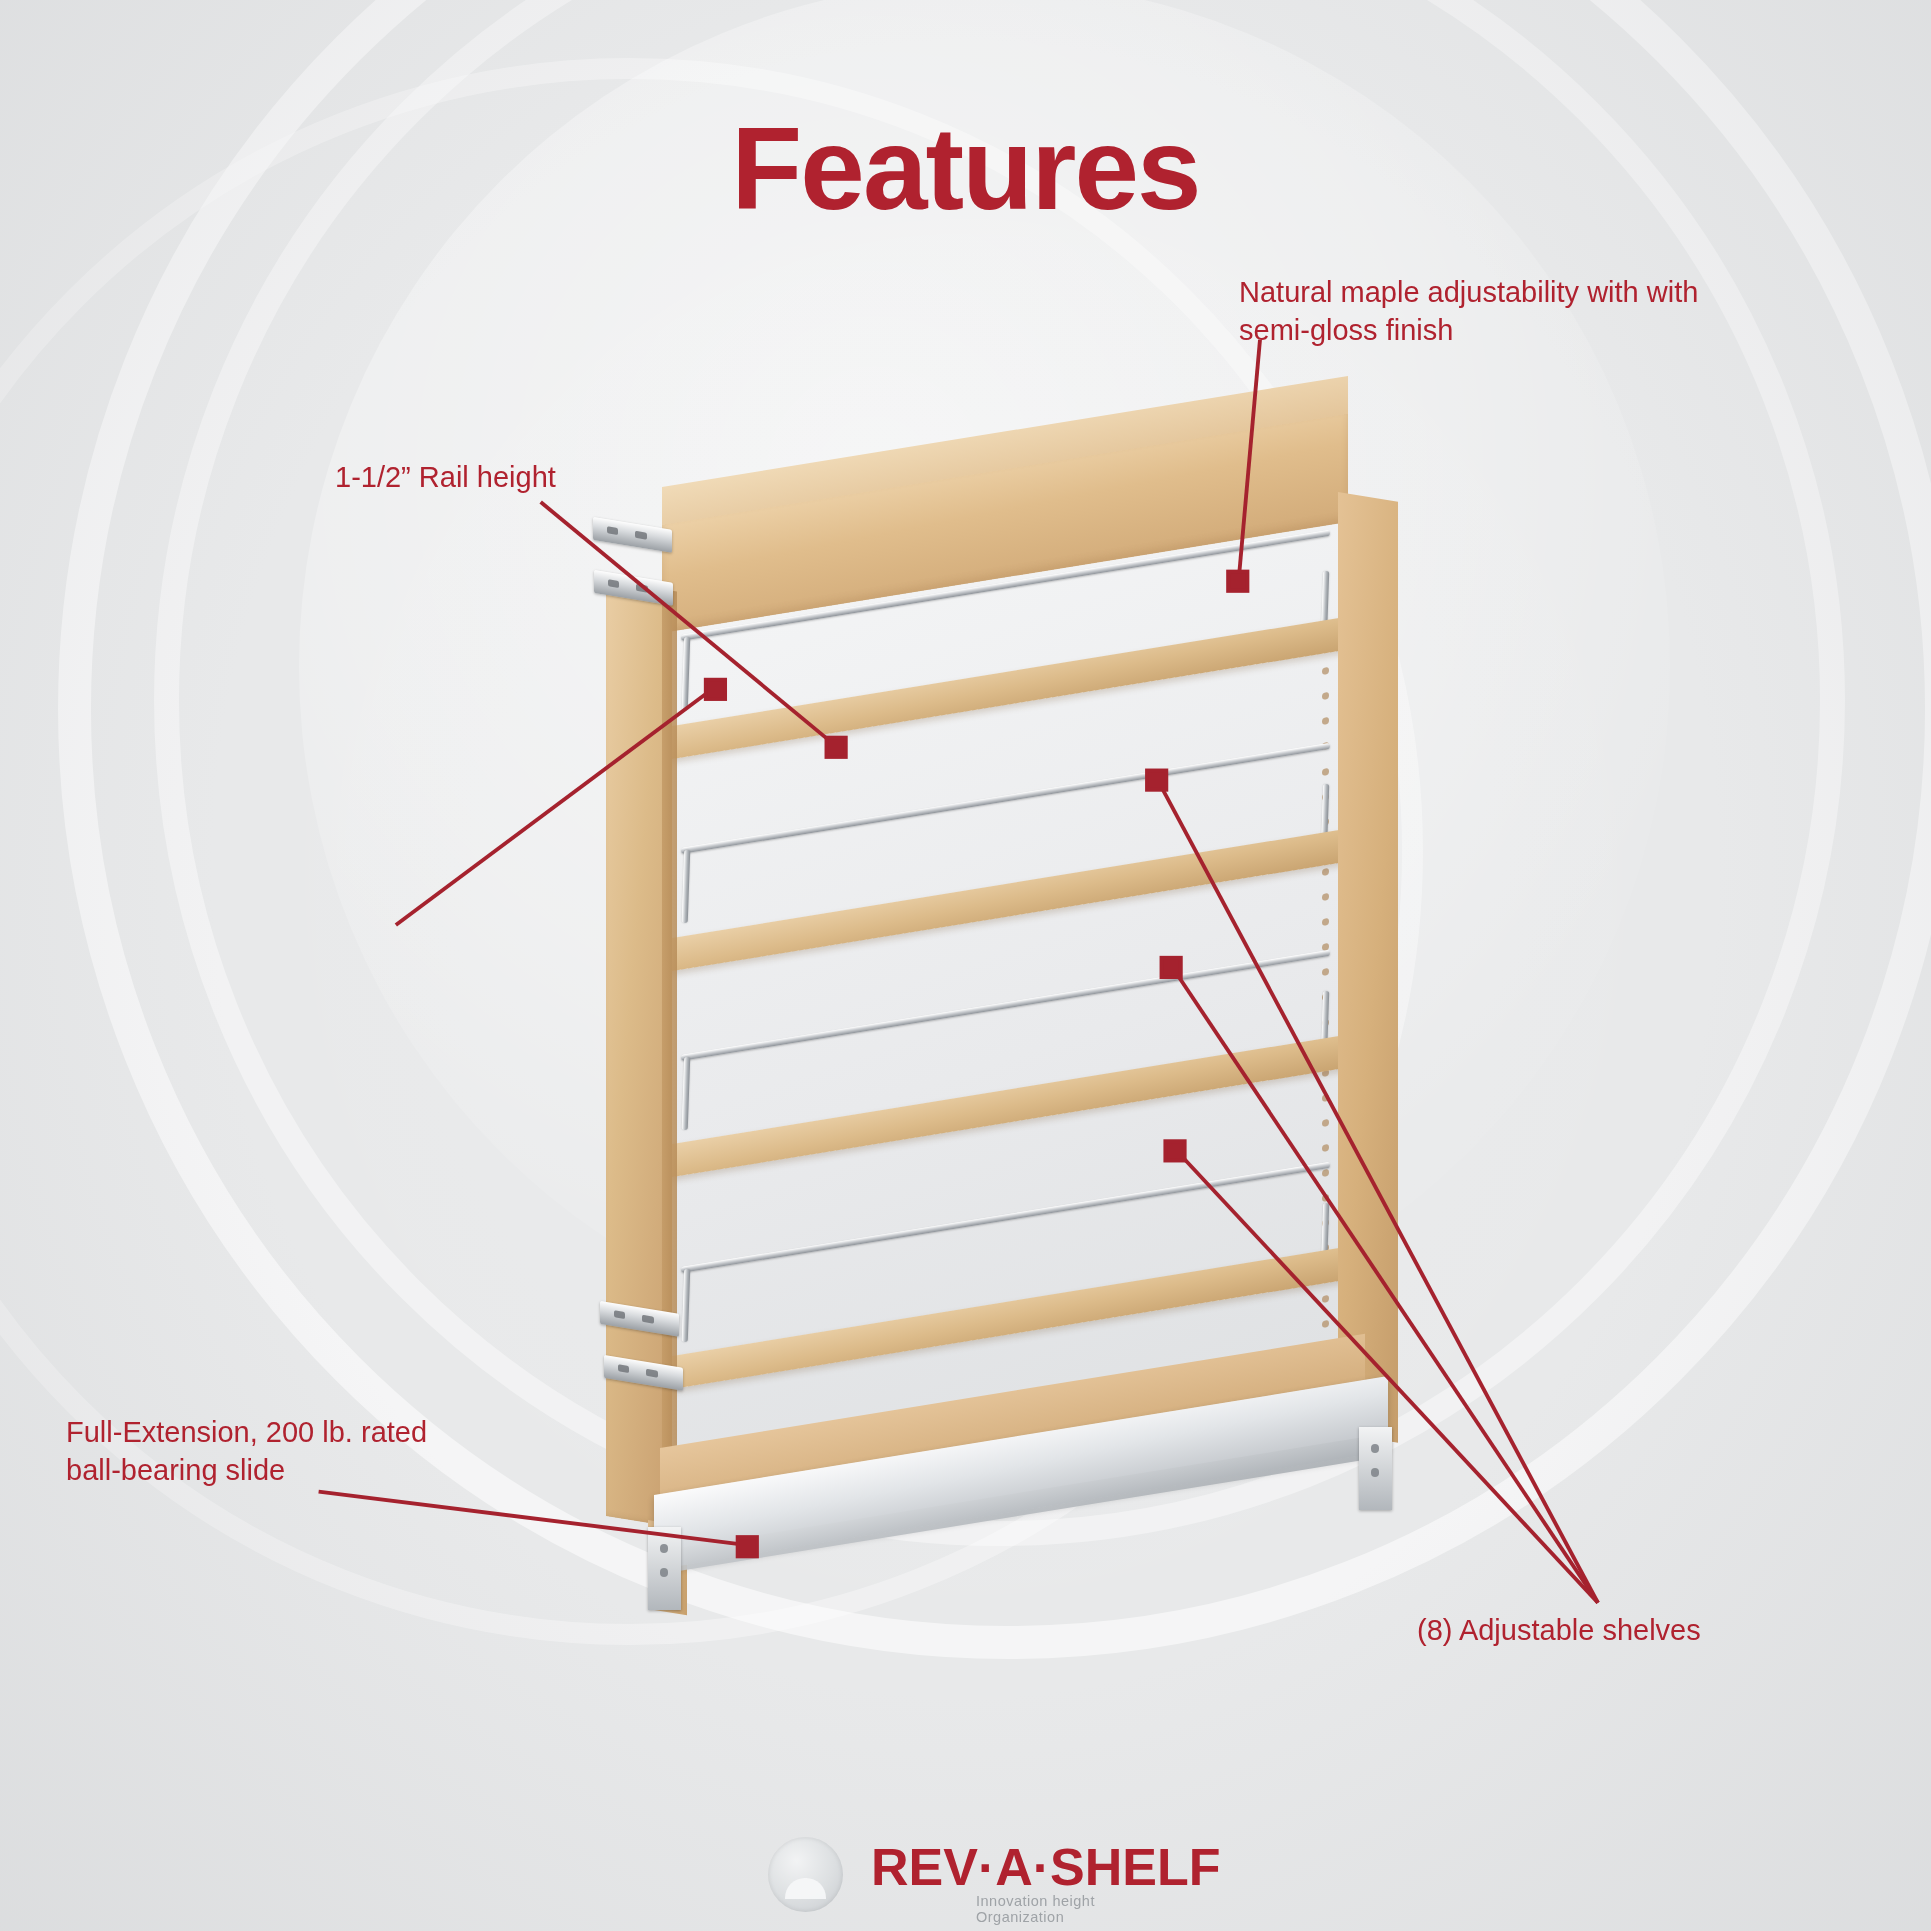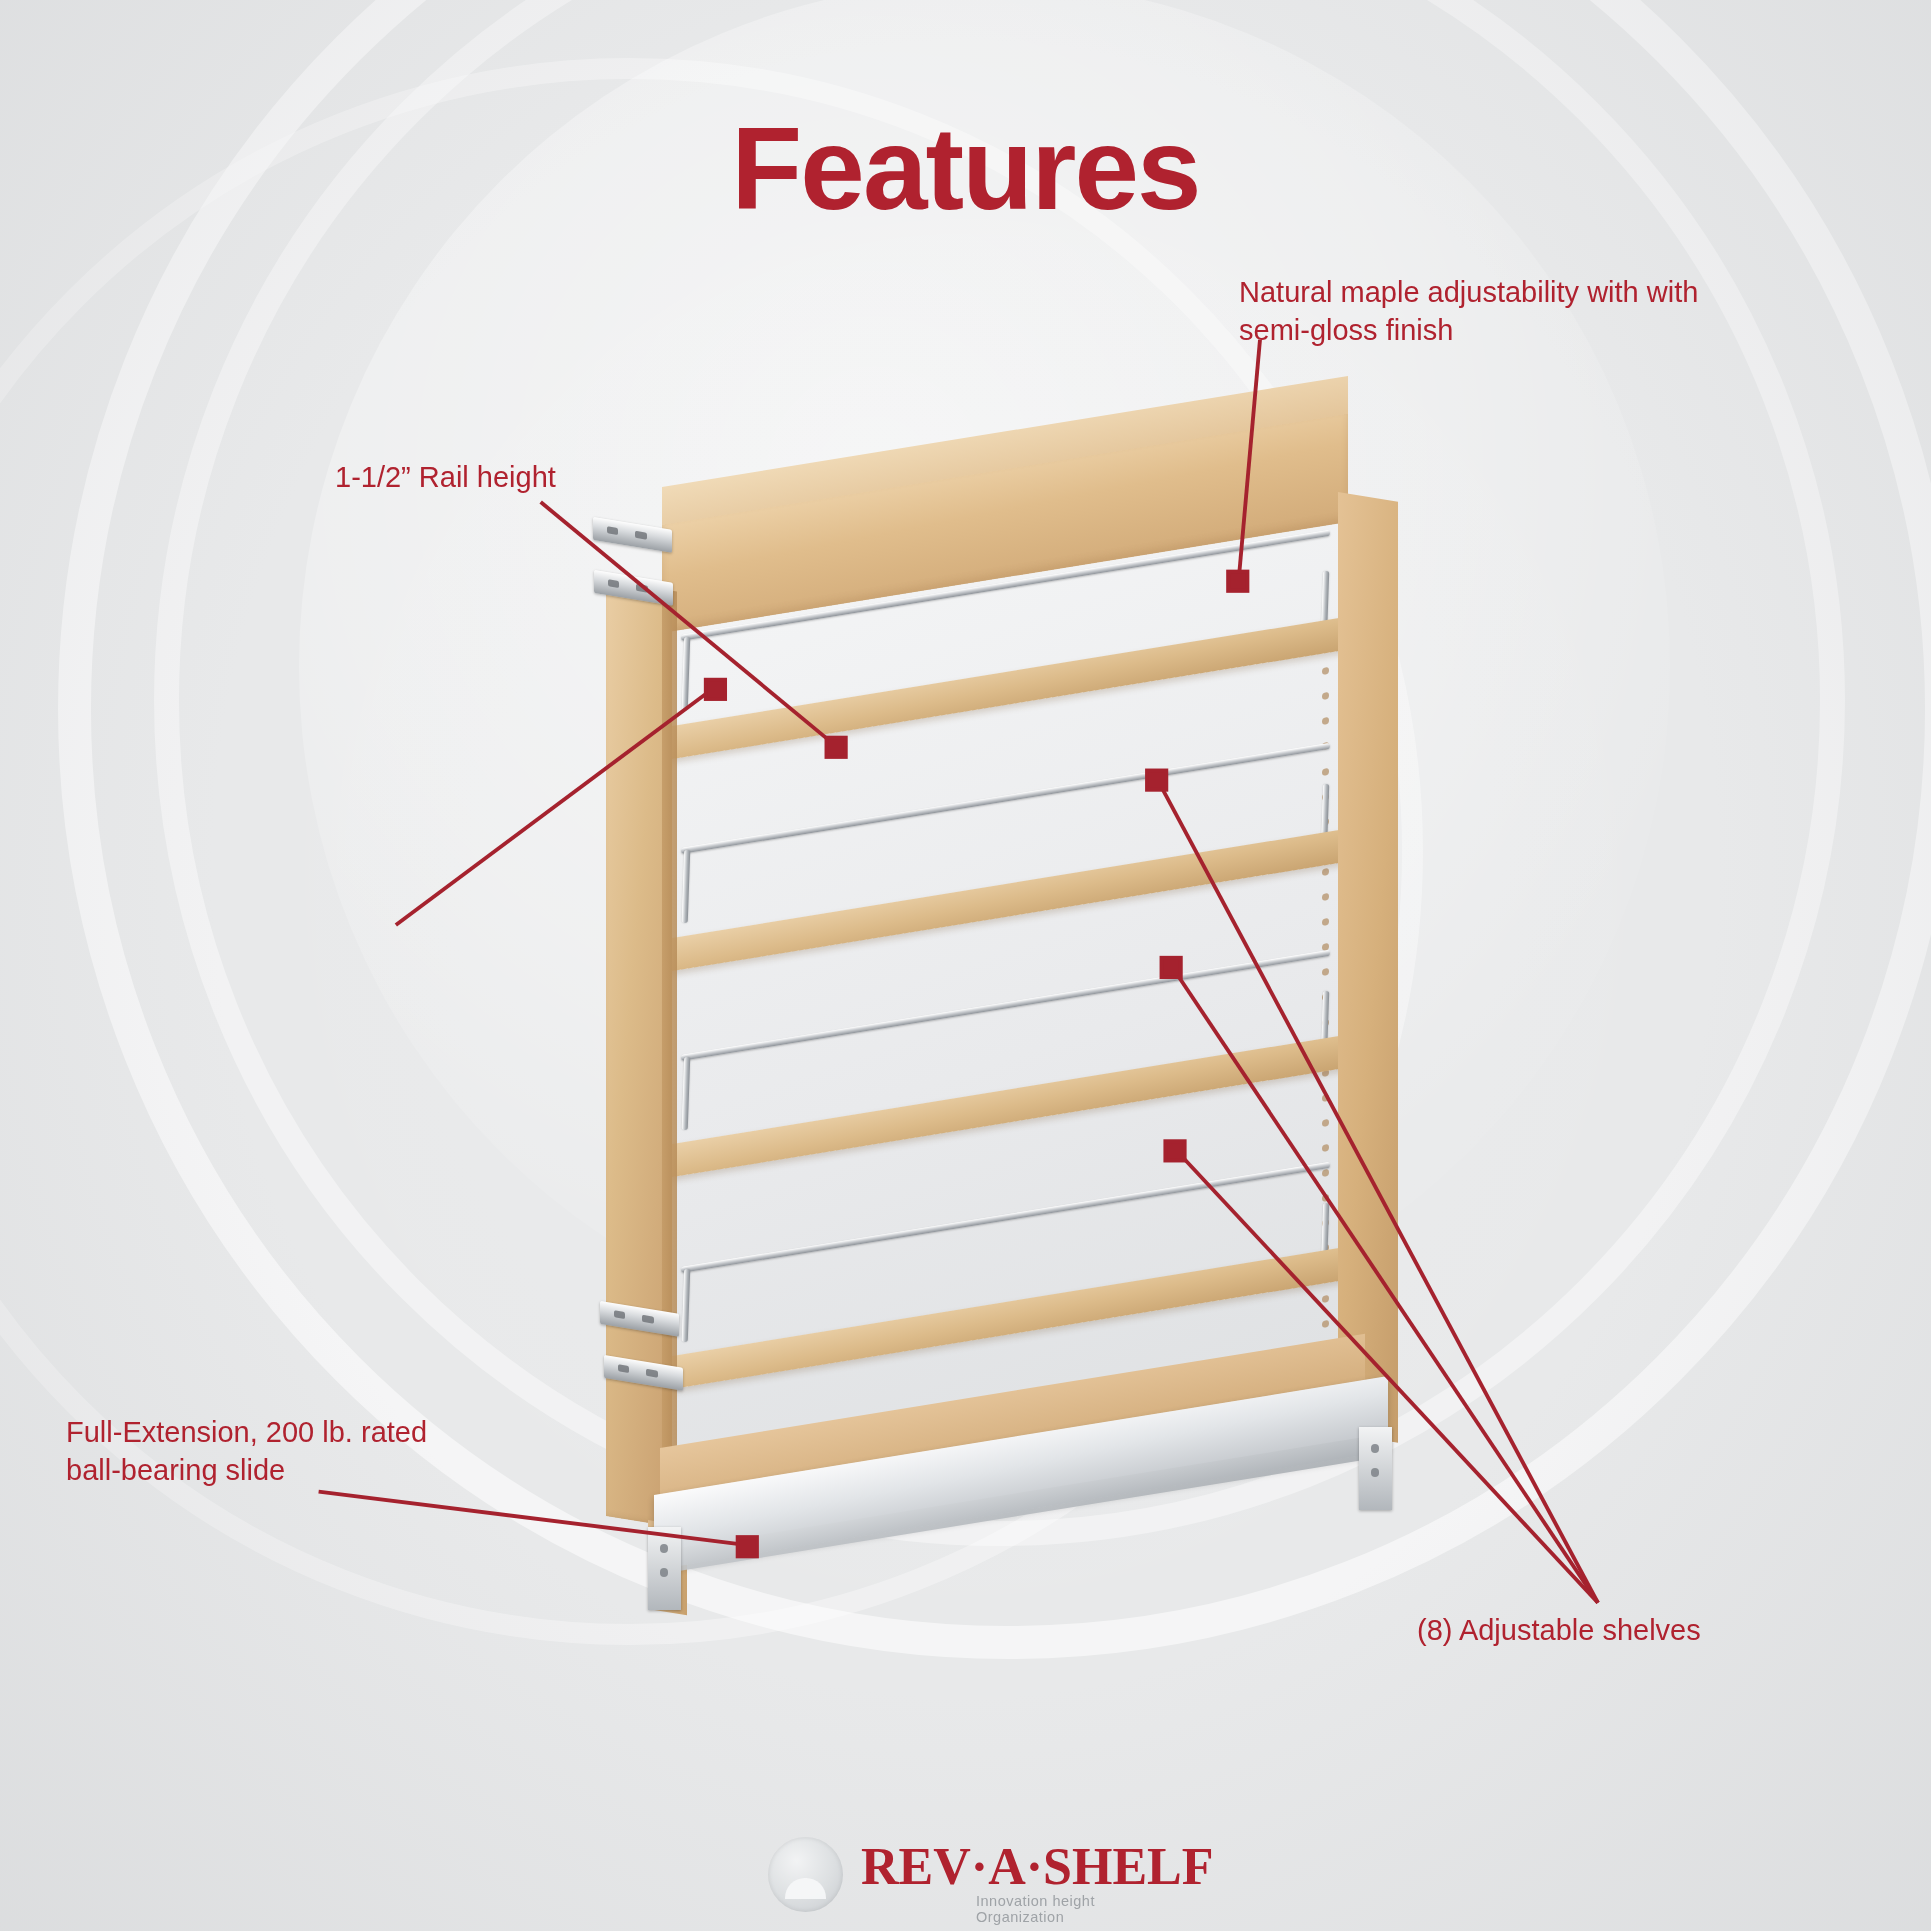--- a/index.html
+++ b/index.html
@@ -188,23 +188,23 @@
   #logo-mark{
     position:absolute;left:0;top:3.9px;width:75px;height:75px;border-radius:50%;
     background:radial-gradient(circle at 38% 32%,#f2f3f4 0%,#dcdfe1 55%,#c6cace 100%);
     box-shadow:inset 0 0 5.8px rgba(0,0,0,.10);
   }
   #logo-mark::after{
     content:"";position:absolute;left:17.4px;top:41px;width:41px;height:21px;
     border-radius:20px 20px 0 0;background:#f6f7f8;opacity:.95;
   }
   #logo-word{
-    position:absolute;left:93px;top:3.9px;
+    position:absolute;left:103px;top:3.9px;
     color:#b0222f;font-size:52px;font-weight:bold;letter-spacing:0px;
-    font-family:Liberation Serif, serif;
+    font-family:Liberation Sans, sans-serif;
   }
   #logo-tag{
     position:absolute;left:208px;top:60px;
     color:#9fa3a7;font-size:14.5px;letter-spacing:0.5px;
   }
 </style>
 </head>
 <body>
 
 <div id="stage">

